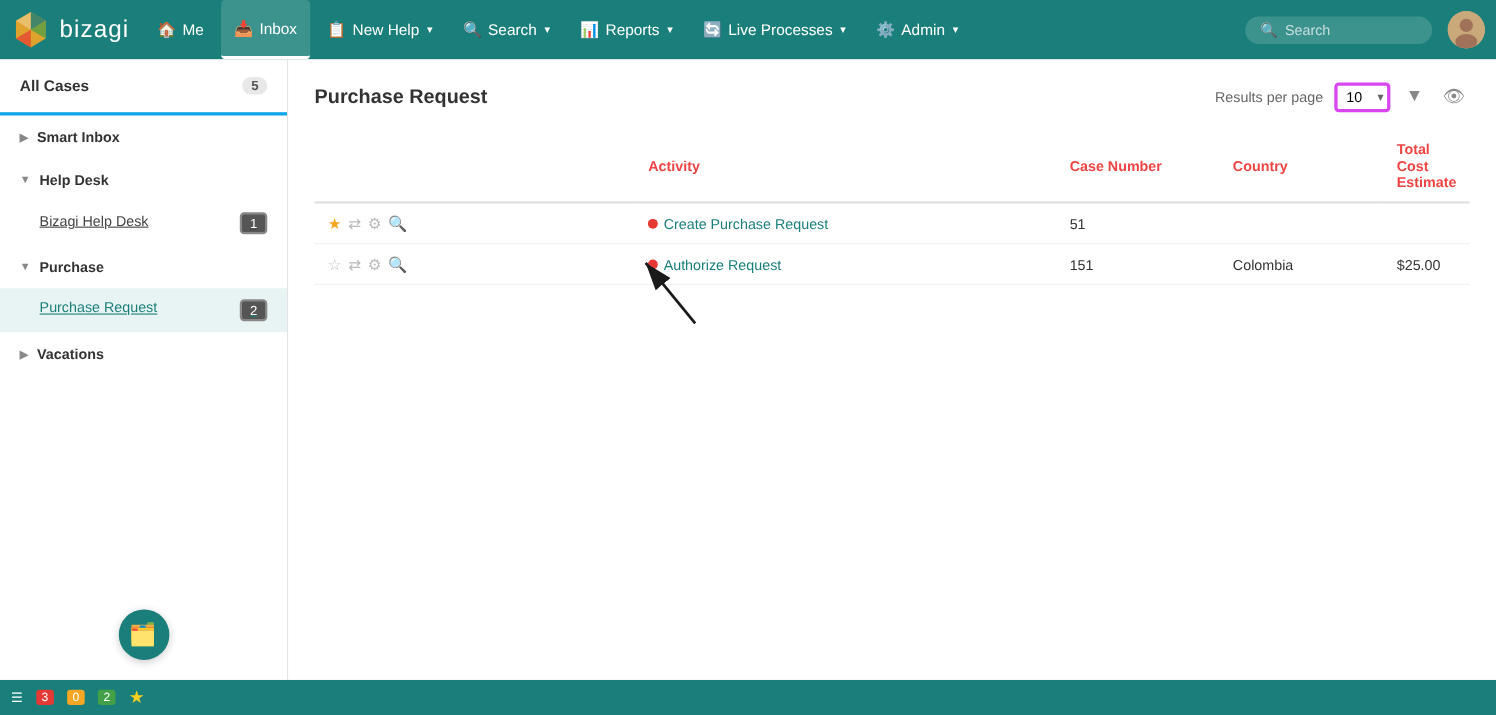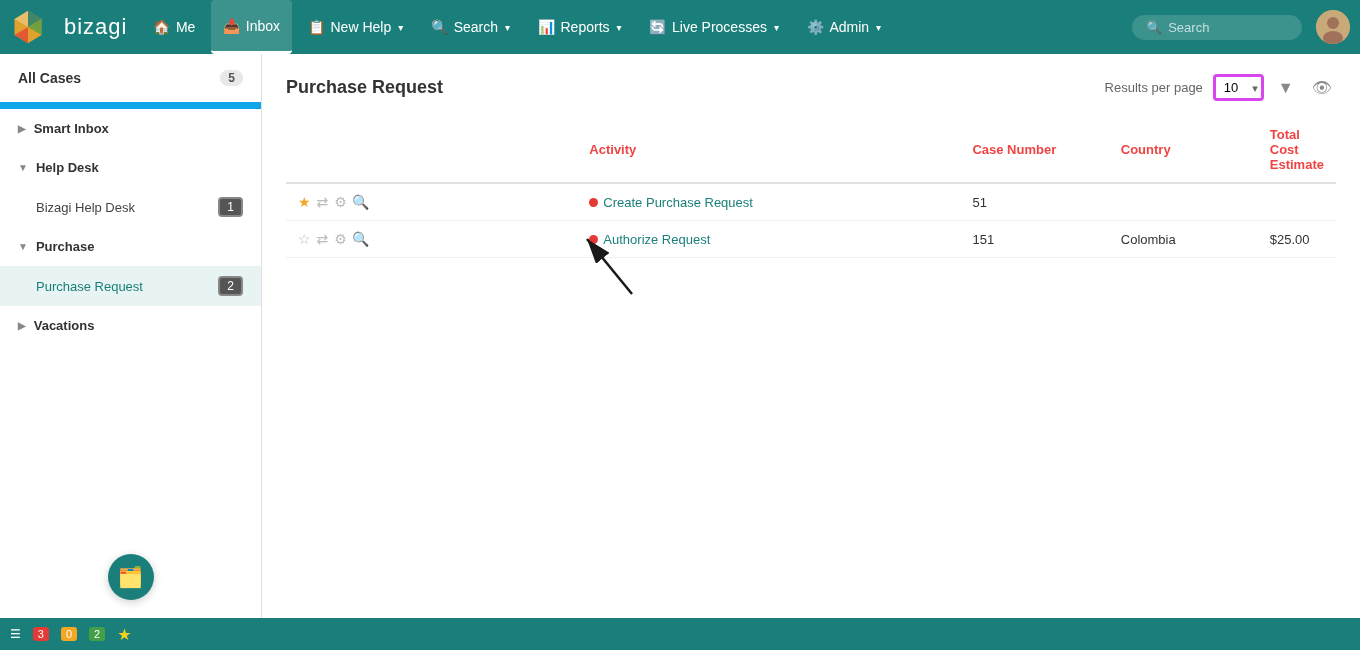--- a/index.html
+++ b/index.html
@@ -9,21 +9,21 @@
     .topnav {
       background: #1a7f7a;
       height: 54px;
       display: flex;
       align-items: center;
       padding: 0 10px;
       gap: 4px;
       color: white;
     }
     .topnav-logo {
-      display: flex; align-items: center; gap: 18px;
+      display: flex; align-items: center; gap: 8px;
       margin-right: 10px;
     }
     .topnav-logo-icon {
       width: 36px; height: 36px;
     }
     .topnav-logo-text {
       color: white; font-size: 22px; font-weight: 300; letter-spacing: 1px;
     }
     .nav-item {
       display: flex; align-items: center; gap: 5px;
@@ -69,40 +69,40 @@
       border-right: 1px solid #e0e0e0;
       display: flex;
       flex-direction: column;
       overflow-y: auto;
       position: relative;
     }
     .sidebar-all-cases {
       display: flex; align-items: center; justify-content: space-between;
       padding: 16px 18px;
       font-size: 14px; font-weight: 600; color: #333;
-      border-bottom: 7px solid #0ea5e9;
+      border-bottom: 3px solid #0ea5e9;
     }
     .sidebar-badge {
       background: #e8e8e8; color: #555;
       border-radius: 10px; padding: 1px 8px; font-size: 12px;
     }
     .sidebar-section {
       padding: 0;
     }
     .sidebar-group-header {
       display: flex; align-items: center; gap: 8px;
       padding: 12px 18px;
       font-size: 13px; font-weight: 600; color: #333;
       cursor: pointer;
     }
     .sidebar-group-header .arrow { font-size: 10px; color: #888; }
     .sidebar-group-item {
-      display: flex; align-items: center; justify-content: space-between;
+      display: flex; justify-content: space-between;
       padding: 10px 18px 10px 36px;
-      font-size: 13px; color: #444; cursor: pointer;
+      font-size: 13px; color: #444; cursor: pointer; text-decoration: underline;
     }
     .sidebar-group-item.active { background: #e8f4f3; color: #1a7f7a; }
     .sidebar-group-item .item-badge {
       background: #555; color: white;
       border-radius: 4px; padding: 1px 7px; font-size: 12px;
       border: 2px solid #888;
     }
     .sidebar-fab {
       position: absolute;
       bottom: 18px; left: 50%; transform: translateX(-50%);

